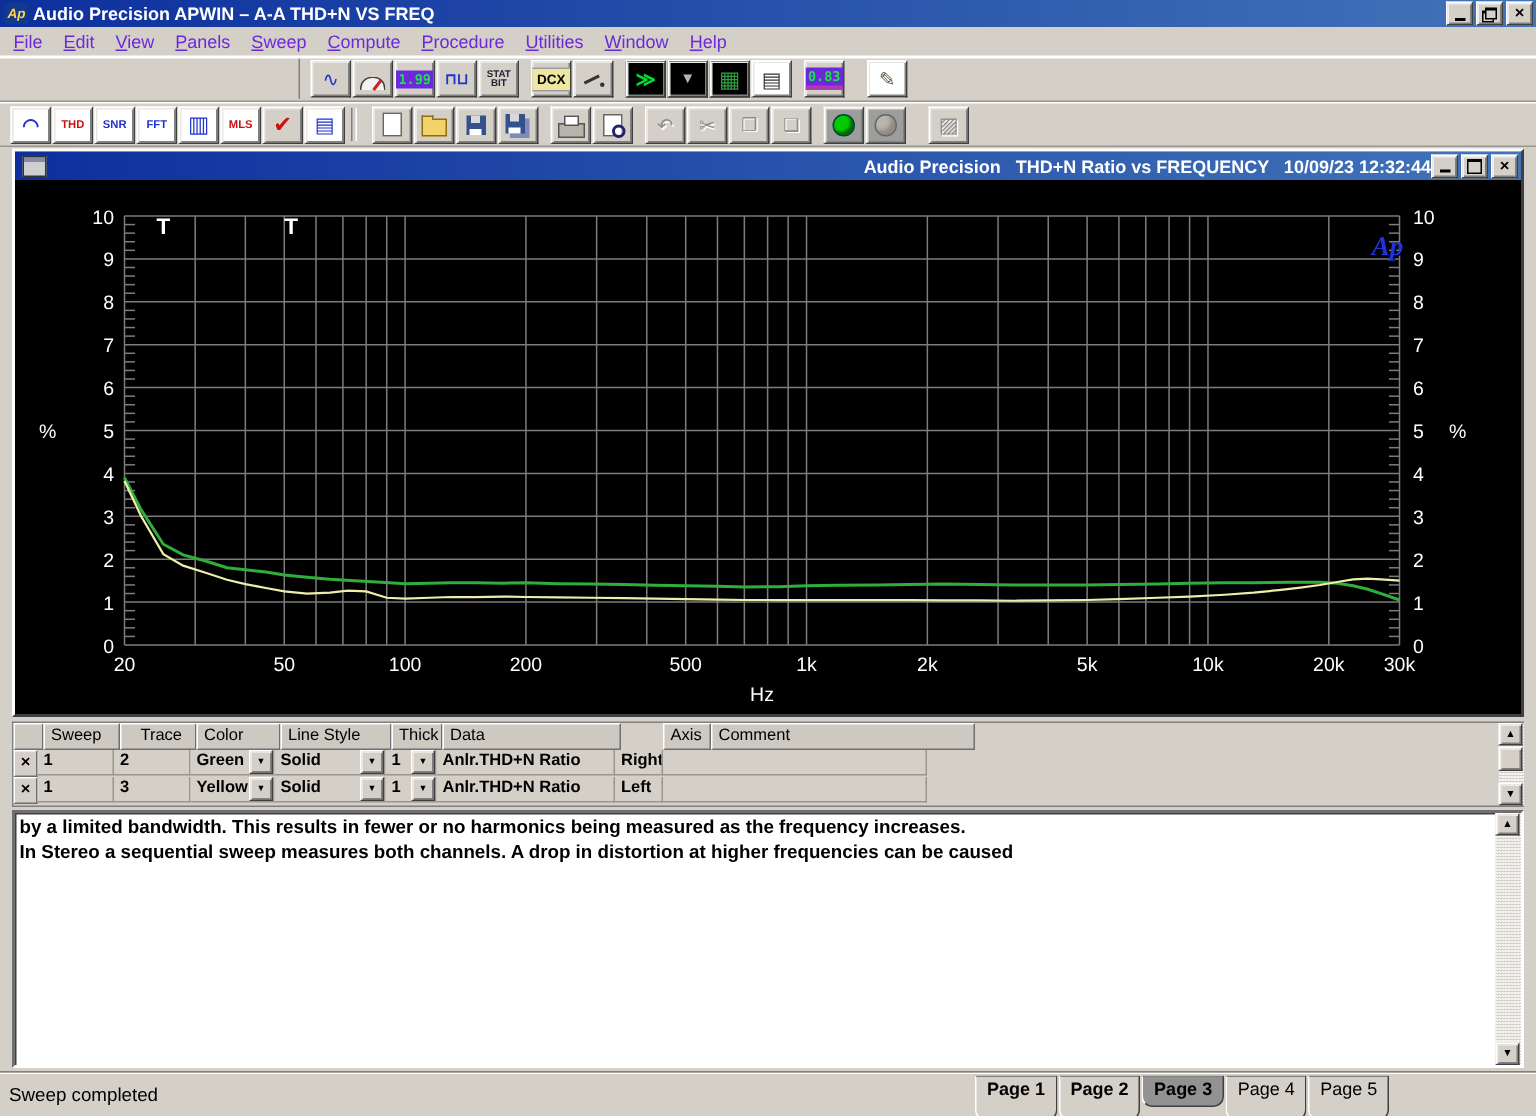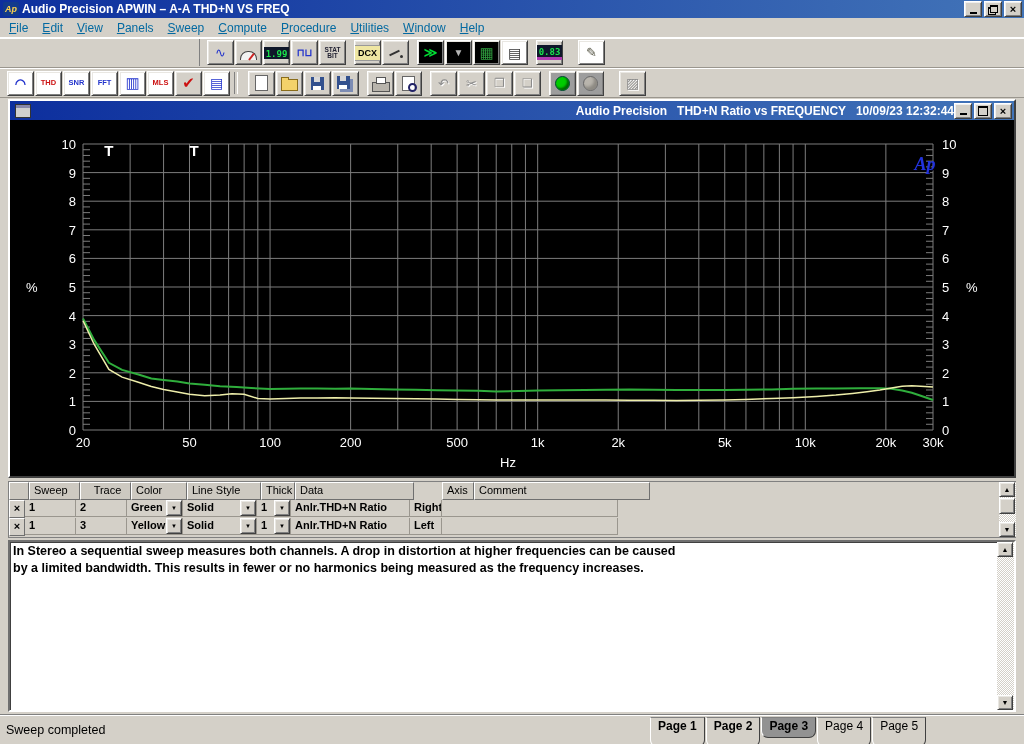--- a/index.html
+++ b/index.html
@@ -17,35 +17,35 @@
         box-shadow:inset 1px 1px 0 #efefef, inset -1px -1px 0 #808080;display:flex;align-items:center;justify-content:center;}
   .wbtn .min{width:7px;height:2px;background:#000;margin-top:7px;}
   .wbtn .max{width:8px;height:7px;border:1px solid #000;border-top:2px solid #000;}
   .wbtn .rest{position:relative;width:10px;height:9px;}
   .wbtn .rest i{position:absolute;width:6px;height:5px;border:1px solid #000;border-top:2px solid #000;background:#d4d0c8;display:block;}
   .wbtn .rest i.b{left:0;top:2px;} .wbtn .rest i.a{right:0;top:0;}
   .wbtn .x{font:bold 11px "Liberation Sans",sans-serif;color:#000;line-height:10px;}
 
   
   .menubar{height:19px;background:#d4d0c8;display:flex;align-items:center;padding-left:2px;border-bottom:1px solid #fff;}
-  .menuitem{font:12px "Liberation Sans",sans-serif;color:#0369a1;padding:12px 7px;white-space:nowrap;}
+  .menuitem{font:12px "Liberation Sans",sans-serif;color:#6d28d9;padding:12px 7px;white-space:nowrap;}
 
   
   .tb{background:#d4d0c8;display:flex;align-items:center;border-top:1px solid #fff;border-bottom:1px solid #9a968e;}
   .tb1{height:29px;} .tb2{height:30px;}
   .tbtn{width:25px;height:23px;flex:none;background:#d4d0c8;border:1px solid;border-color:#fff #404040 #404040 #fff;
         box-shadow:inset 1px 1px 0 #e9e7e2, inset -1px -1px 0 #808080;margin-right:1px;
         display:flex;align-items:center;justify-content:center;overflow:hidden;font-size:13px;}
   .gap{width:7px;flex:none;} .lgap{width:199px;flex:none;border-right:1px solid #808080;height:27px;}
   .sep{width:2px;height:22px;border-left:1px solid #808080;border-right:1px solid #fff;margin:0 3px;flex:none;}
   .c-blue{color:#2233cc;} .c-red{color:#cc1111;} .c-green{color:#00dd33;} .c-dk{color:#333;}
   .bgblack{background:#000;} .bgwhite{background:#fff;}
   .tiny{font:bold 6.5px "Liberation Sans",sans-serif;line-height:6px;text-align:center;color:#223;}
   .dcx{background:#efe6a2;color:#000;font:bold 9px "Liberation Sans",sans-serif;padding:2px 3px;border:1px solid #999;}
-  .lcd{background:#0f172a;color:#1ae34b;font:bold 9px "DejaVu Sans Mono",monospace;line-height:10px;padding:2px 2px 0 2px;}
+  .lcd{background:#6d28d9;color:#1ae34b;font:bold 9px "DejaVu Sans Mono",monospace;line-height:10px;padding:2px 2px 0 2px;}
   .lcd.ruler{border-bottom:3px solid #b13ab1;}
   .minilbl{font:bold 7.5px "Liberation Sans",sans-serif;line-height:8px;}
   .dis{color:#8b8b8b;text-shadow:1px 1px 0 #fff;}
   .gauge{width:15px;height:8px;border:1px solid #444;border-bottom:none;border-radius:8px 8px 0 0;position:relative;background:#f2f2f2;margin-top:5px;}
   .gauge::after{content:"";position:absolute;left:7px;bottom:0;width:2px;height:8px;background:#c22;transform:rotate(38deg);transform-origin:bottom;}
   .swicon{width:16px;height:14px;position:relative;}
   .swicon::before{content:"";position:absolute;left:1px;top:6px;width:11px;height:2px;background:#333;transform:rotate(-26deg);}
   .swicon::after{content:"";position:absolute;right:1px;top:9px;width:3px;height:3px;background:#333;border-radius:50%;}
   .pageicon{width:11px;height:14px;background:#fff;border:1px solid #666;}
   .foldericon{width:15px;height:10px;background:#f3d26a;border:1px solid #8a6d1a;position:relative;margin-top:3px;}
@@ -515,22 +515,22 @@
           </div>
         <div class="sbthumb"></div>
         <div class="sbtn sb-dn">
             <span>▼</span>
           </div>
       </div>
     </div>
 
     <div class="commentwrap">
       <div class="commenttext">
+        <div>by a limited bandwidth.  This results in fewer or no harmonics being measured as the frequency increases.</div>
         <div>In Stereo a sequential sweep measures both channels.  A drop in distortion at higher frequencies can be caused</div>
-        <div>by a limited bandwidth.  This results in fewer or no harmonics being measured as the frequency increases.</div>
       </div>
       <div class="vsb">
         <div class="sbtn sb-up">
             <span>▲</span>
           </div>
         <div class="sbtn sb-dn">
             <span>▼</span>
           </div>
       </div>
     </div>

